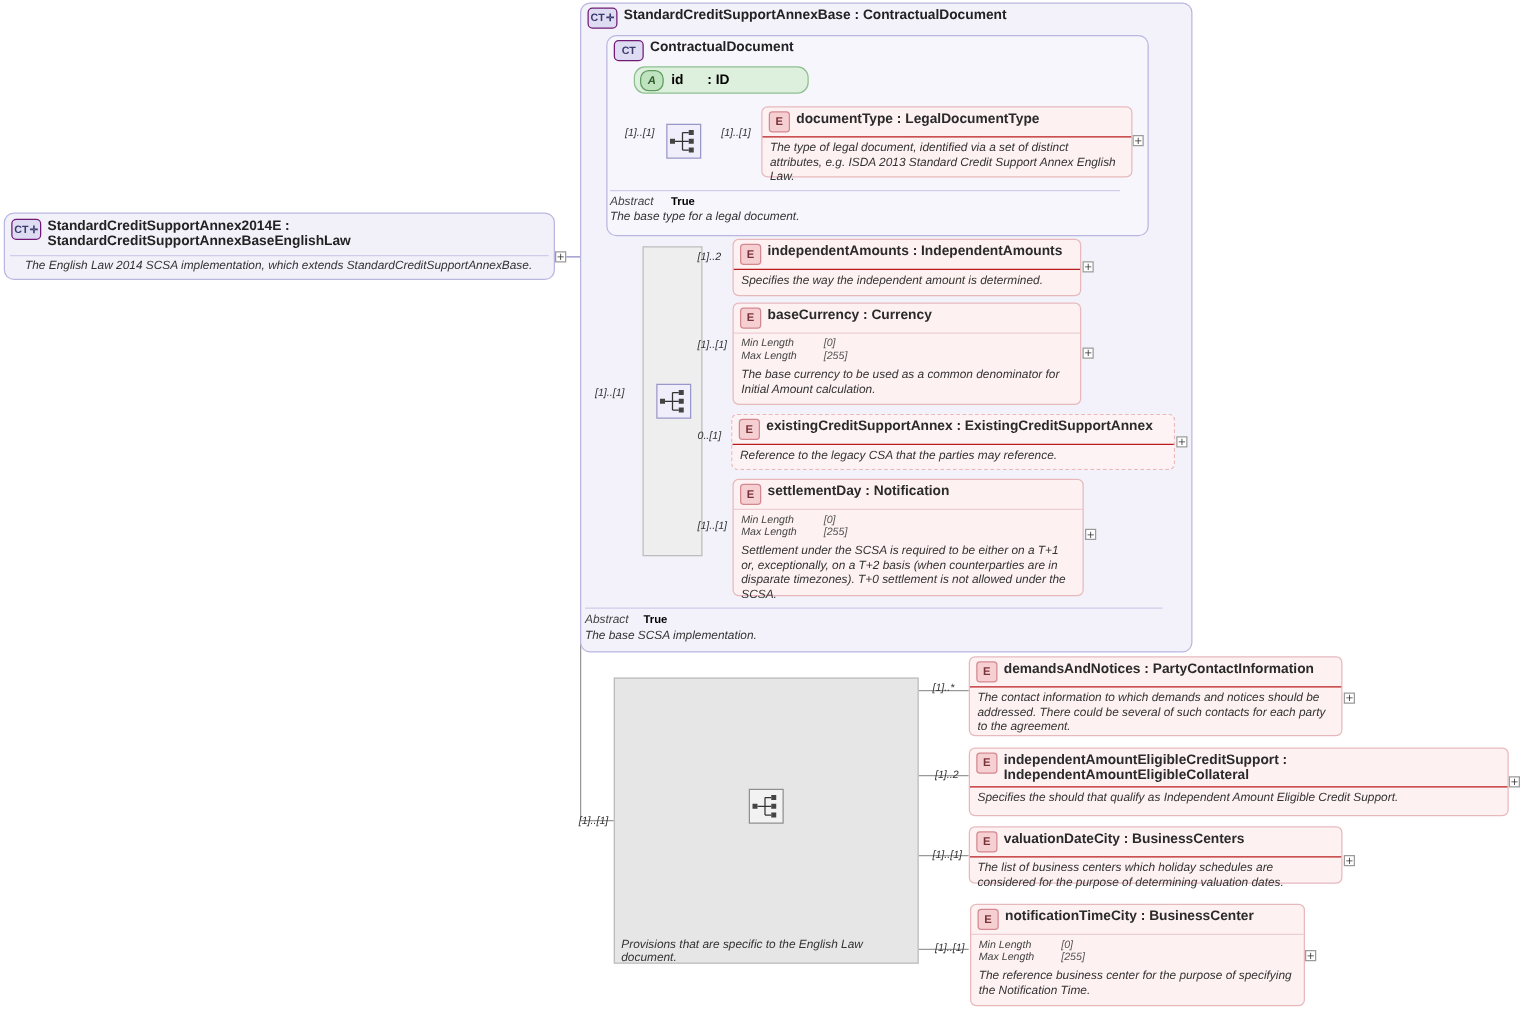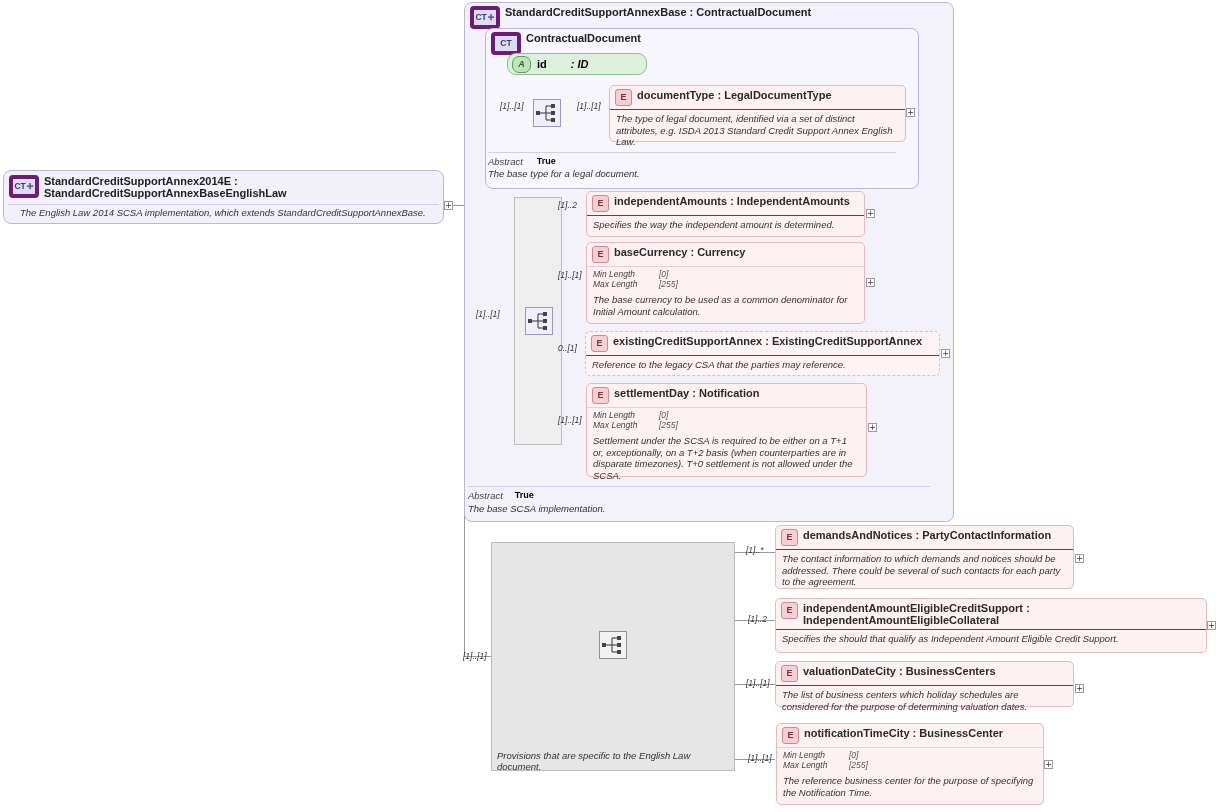--- a/index.html
+++ b/index.html
@@ -37,21 +37,21 @@
     gap: 5px;
     padding: 3px 6px 2px 5px;
     font-weight: bold;
     font-size: 11px;
     color: #222;
     line-height: 13px;
   }
   .ct-tag {
     flex: 0 0 auto;
     width: 22px; height: 15px;
-    border: 4px solid #701a75;
+    border: 1px solid #701a75;
     border-radius: 4px;
     background: #dedcf3;
     font-size: 8.5px;
     font-weight: bold;
     color: #3b3a6b;
     display: flex; align-items: center; justify-content: center;
     letter-spacing: 0px;
     position: relative;
     top: 0px;
   }
@@ -254,21 +254,21 @@
       <span style="font-weight:bold; font-size:9px;">True</span>
     </div>
   </div>
   <div class="abs" style="left:488px; top:168px; width:408px; font-style:italic; font-size:9.5px; color:#333;">
     <span>The base type for a legal document.</span>
   </div>
 
   <div class="abs attr-box" style="left:507px; top:53px; width:140px; height:22px;">
     <span class="attr-tag">A</span>
     <span>id</span>
-    <span style="margin-left:18px;font-style:italic;">: ID</span>
+    <span style="margin-left:13px;">: ID</span>
   </div>
 
   <div class="abs seq" style="left:533px; top:99px; width:28px; height:28px;">
     <svg width="26" height="26" viewBox="0 0 26 26" aria-hidden="true">
       <line x1="6" y1="13" x2="12" y2="13" stroke="#333" stroke-width="1"></line>
       <line x1="12" y1="6" x2="12" y2="20" stroke="#333" stroke-width="1"></line>
       <line x1="12" y1="6" x2="17" y2="6" stroke="#333" stroke-width="1"></line>
       <line x1="12" y1="13" x2="17" y2="13" stroke="#333" stroke-width="1"></line>
       <line x1="12" y1="20" x2="17" y2="20" stroke="#333" stroke-width="1"></line>
       <rect x="17" y="4" width="4" height="4" fill="#444"></rect>

